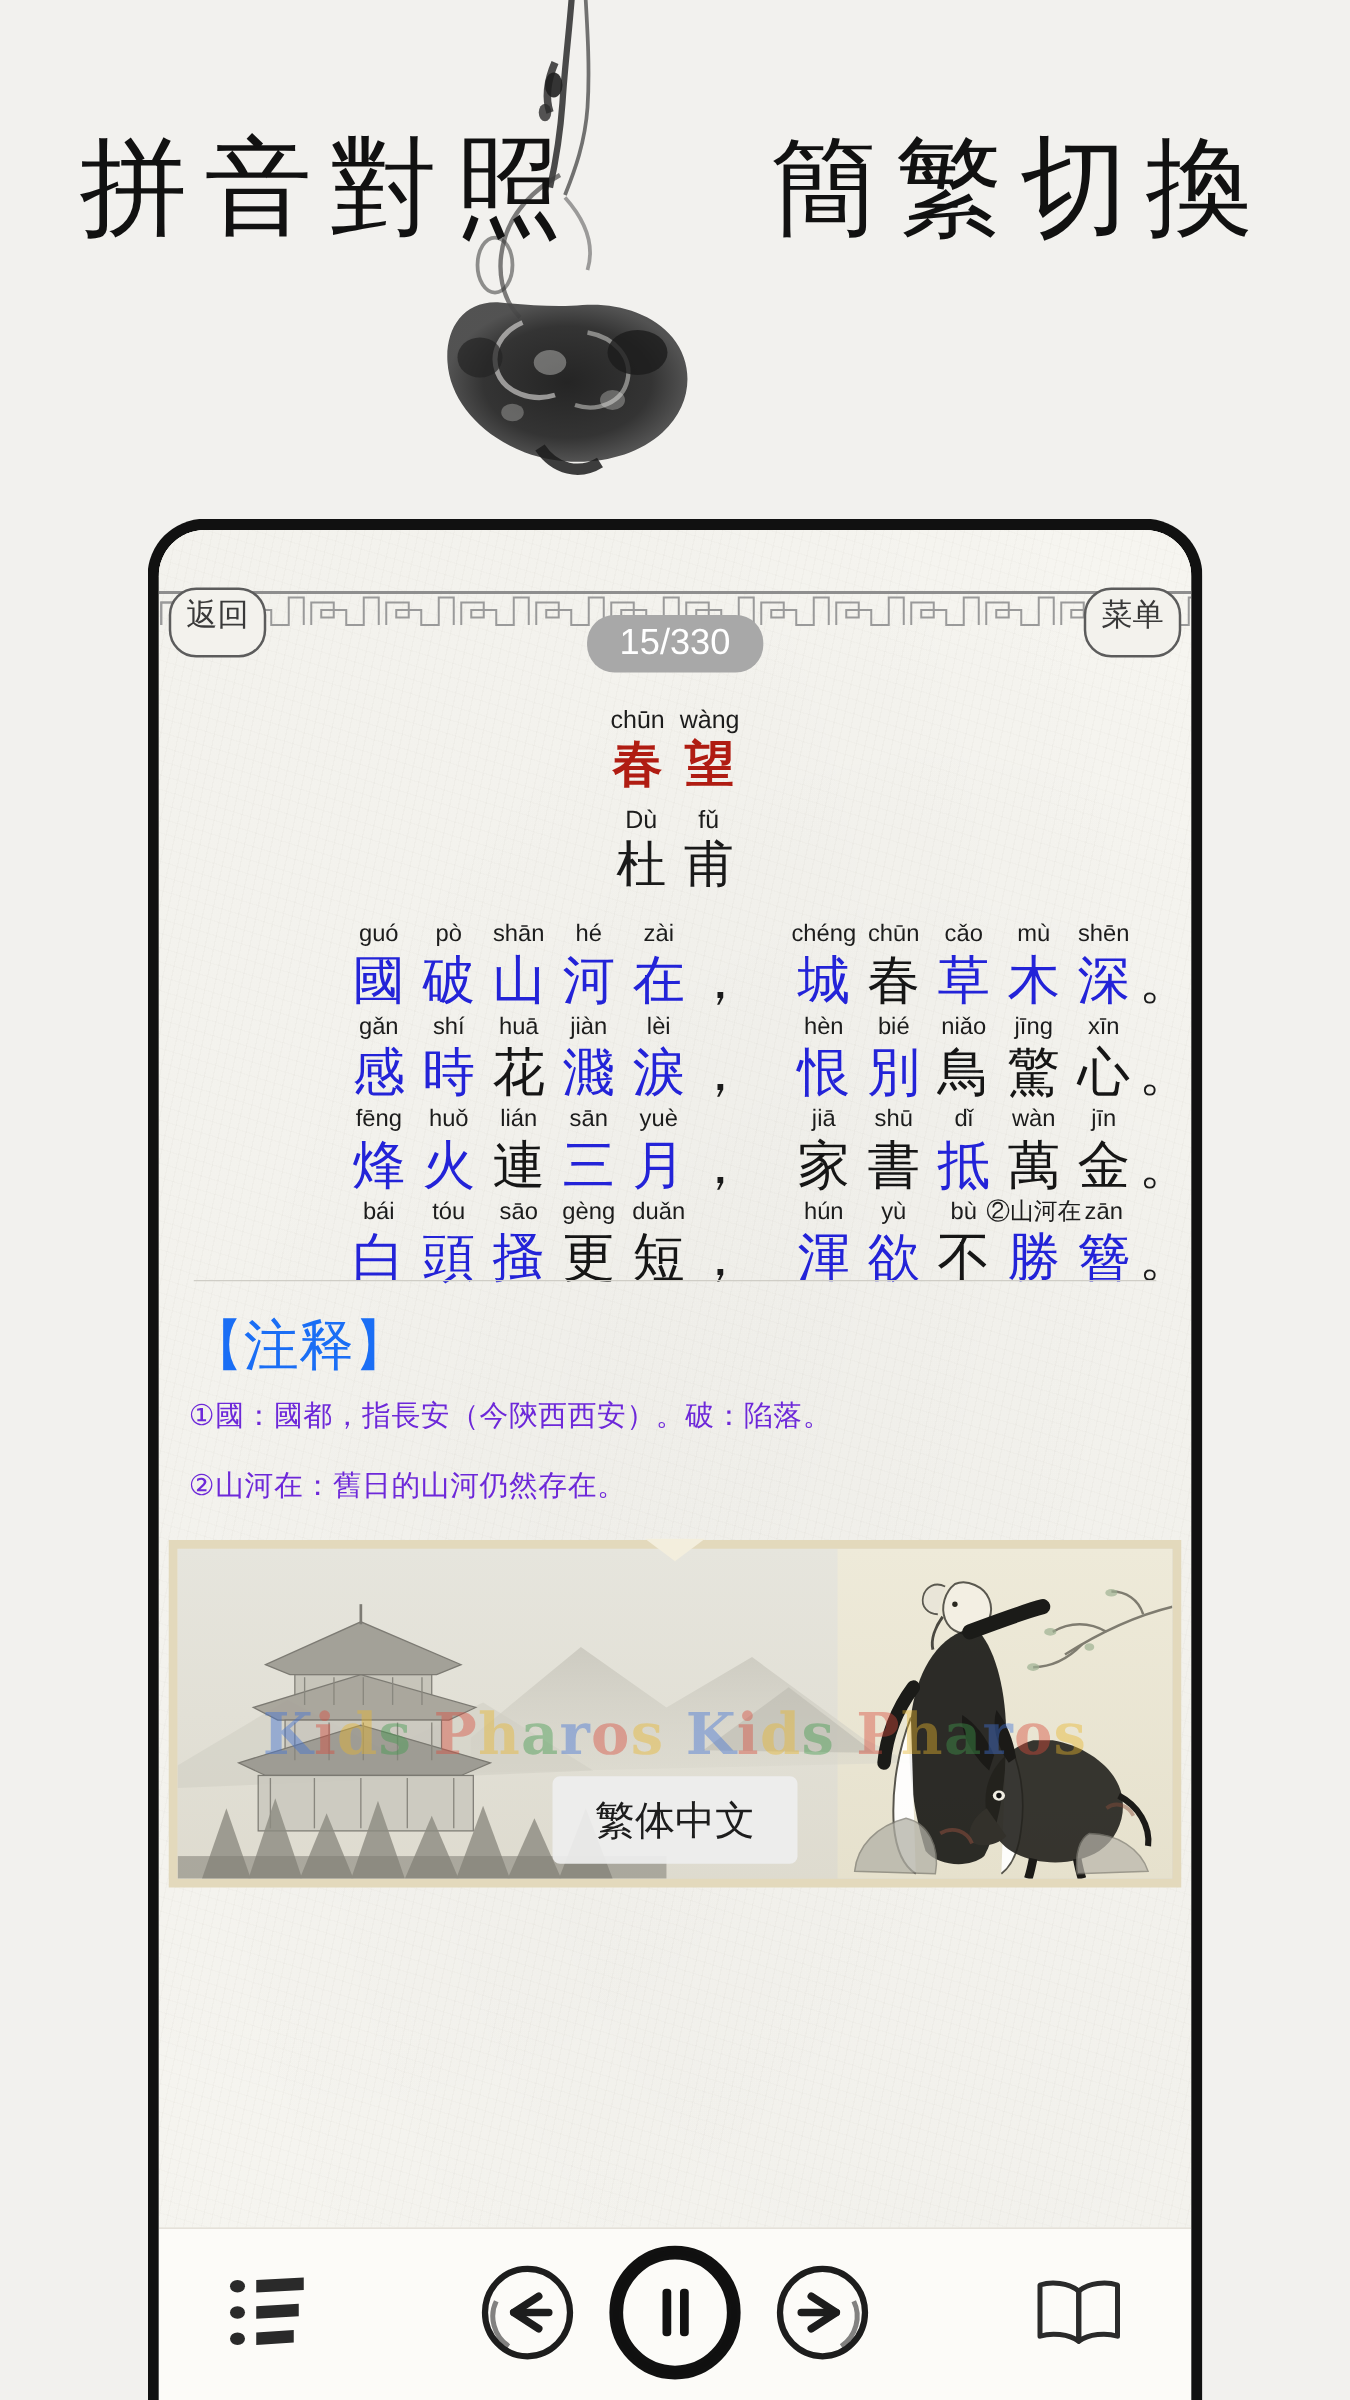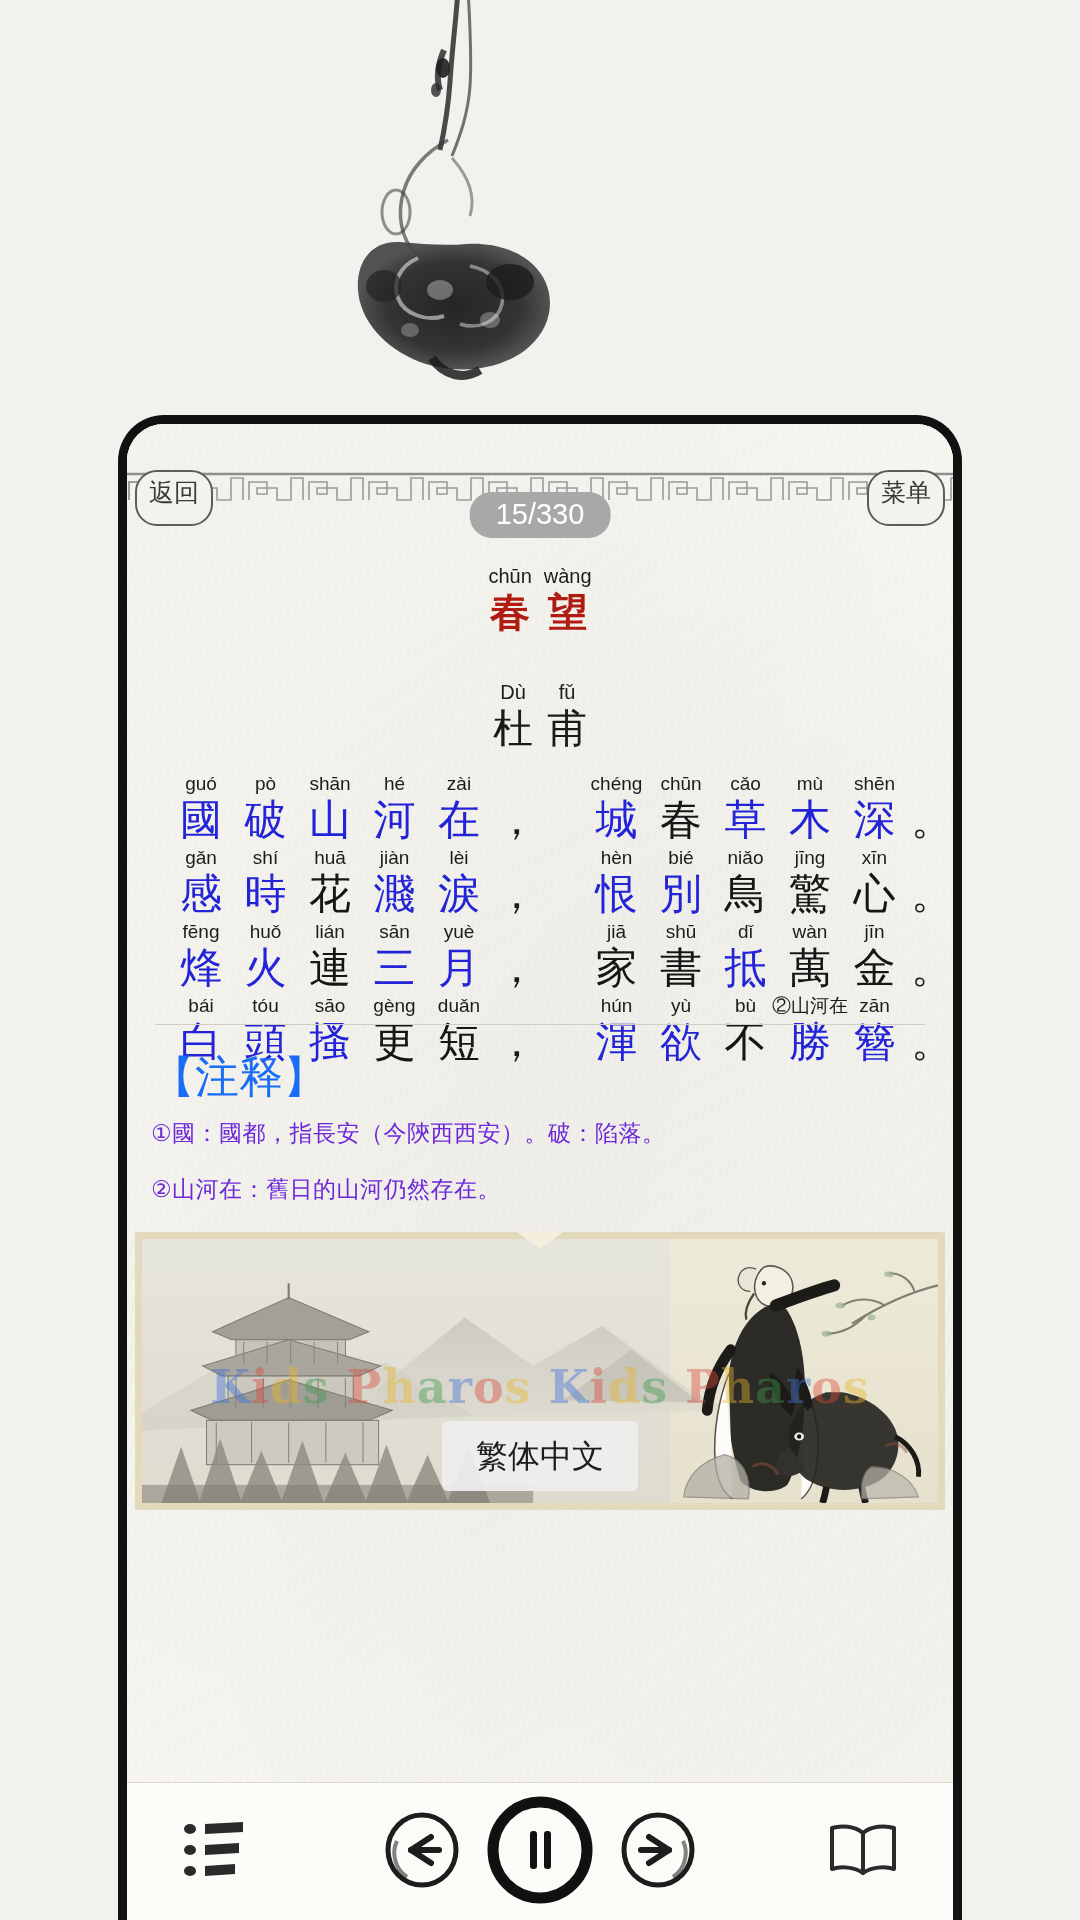--- a/index.html
+++ b/index.html
@@ -140,27 +140,27 @@
     line-height: 48px;
     font-family: "DejaVu Sans", "Liberation Sans", sans-serif;
   }
 
   .title-block { margin-bottom: 4px; }
   .title-block .py { font-size: 20px; }
   .title-block .hz { font-size: 40px; color: #b01c12; font-weight: bold; }
   .title-block .ruby { margin: 0 6px; }
 
   .author-block { margin-top: 8px; margin-bottom: 20px; }
-  .author-block .py { font-size: 20px; margin-top: 36px; }
+  .author-block .py { font-size: 20px; }
   .author-block .hz { font-size: 40px; color: #1a1a1a; }
   .author-block .ruby { margin: 0 7px; }
 
   .poem-line {
     display: flex;
-    justify-content: space-between;
+    justify-content: flex-end;
     align-items: flex-end;
     margin-bottom: 2px;
     margin-left: 46px;
   }
   .poem-line .ruby { width: 56px; }
   .poem-line .punct {
     width: 42px;
     font-size: 42px;
     line-height: 48px;
     color: #1a1a1a;
@@ -303,20 +303,25 @@
       <path d="M130 276 C152 280 166 296 162 314 C158 332 138 340 120 334" fill="none" stroke="#f2f1ee" stroke-width="3.5" opacity="0.45"></path>
       <ellipse cx="100" cy="300" rx="13" ry="10" fill="#f2f1ee" opacity="0.35"></ellipse>
       <ellipse cx="150" cy="330" rx="10" ry="8" fill="#f2f1ee" opacity="0.3"></ellipse>
       <ellipse cx="70" cy="340" rx="9" ry="7" fill="#f2f1ee" opacity="0.28"></ellipse>
       <path d="M92 368 C104 386 124 390 140 380" stroke="#1c1c1c" stroke-width="9" fill="none" opacity="0.85"></path>
       <ellipse cx="170" cy="292" rx="24" ry="18" fill="#1c1c1c" opacity="0.8"></ellipse>
       <ellipse cx="44" cy="296" rx="18" ry="16" fill="#242424" opacity="0.7"></ellipse>
     </svg>
   </div>
 
+  <div class="promo-title">
+    <span>拼音對照</span>
+    <span class="gap"></span>
+    <span>簡繁切換</span>
+  </div>
 </div>
 
 <div class="phone">
   <div class="screen">
     <div class="paper-tex"></div>
 
     <div class="topbar">
       <div class="greek-band">
         <svg width="830" height="32" viewBox="0 0 830 32" preserveAspectRatio="none">
           <g stroke="#9a9a9a" stroke-width="1.6" fill="none">

